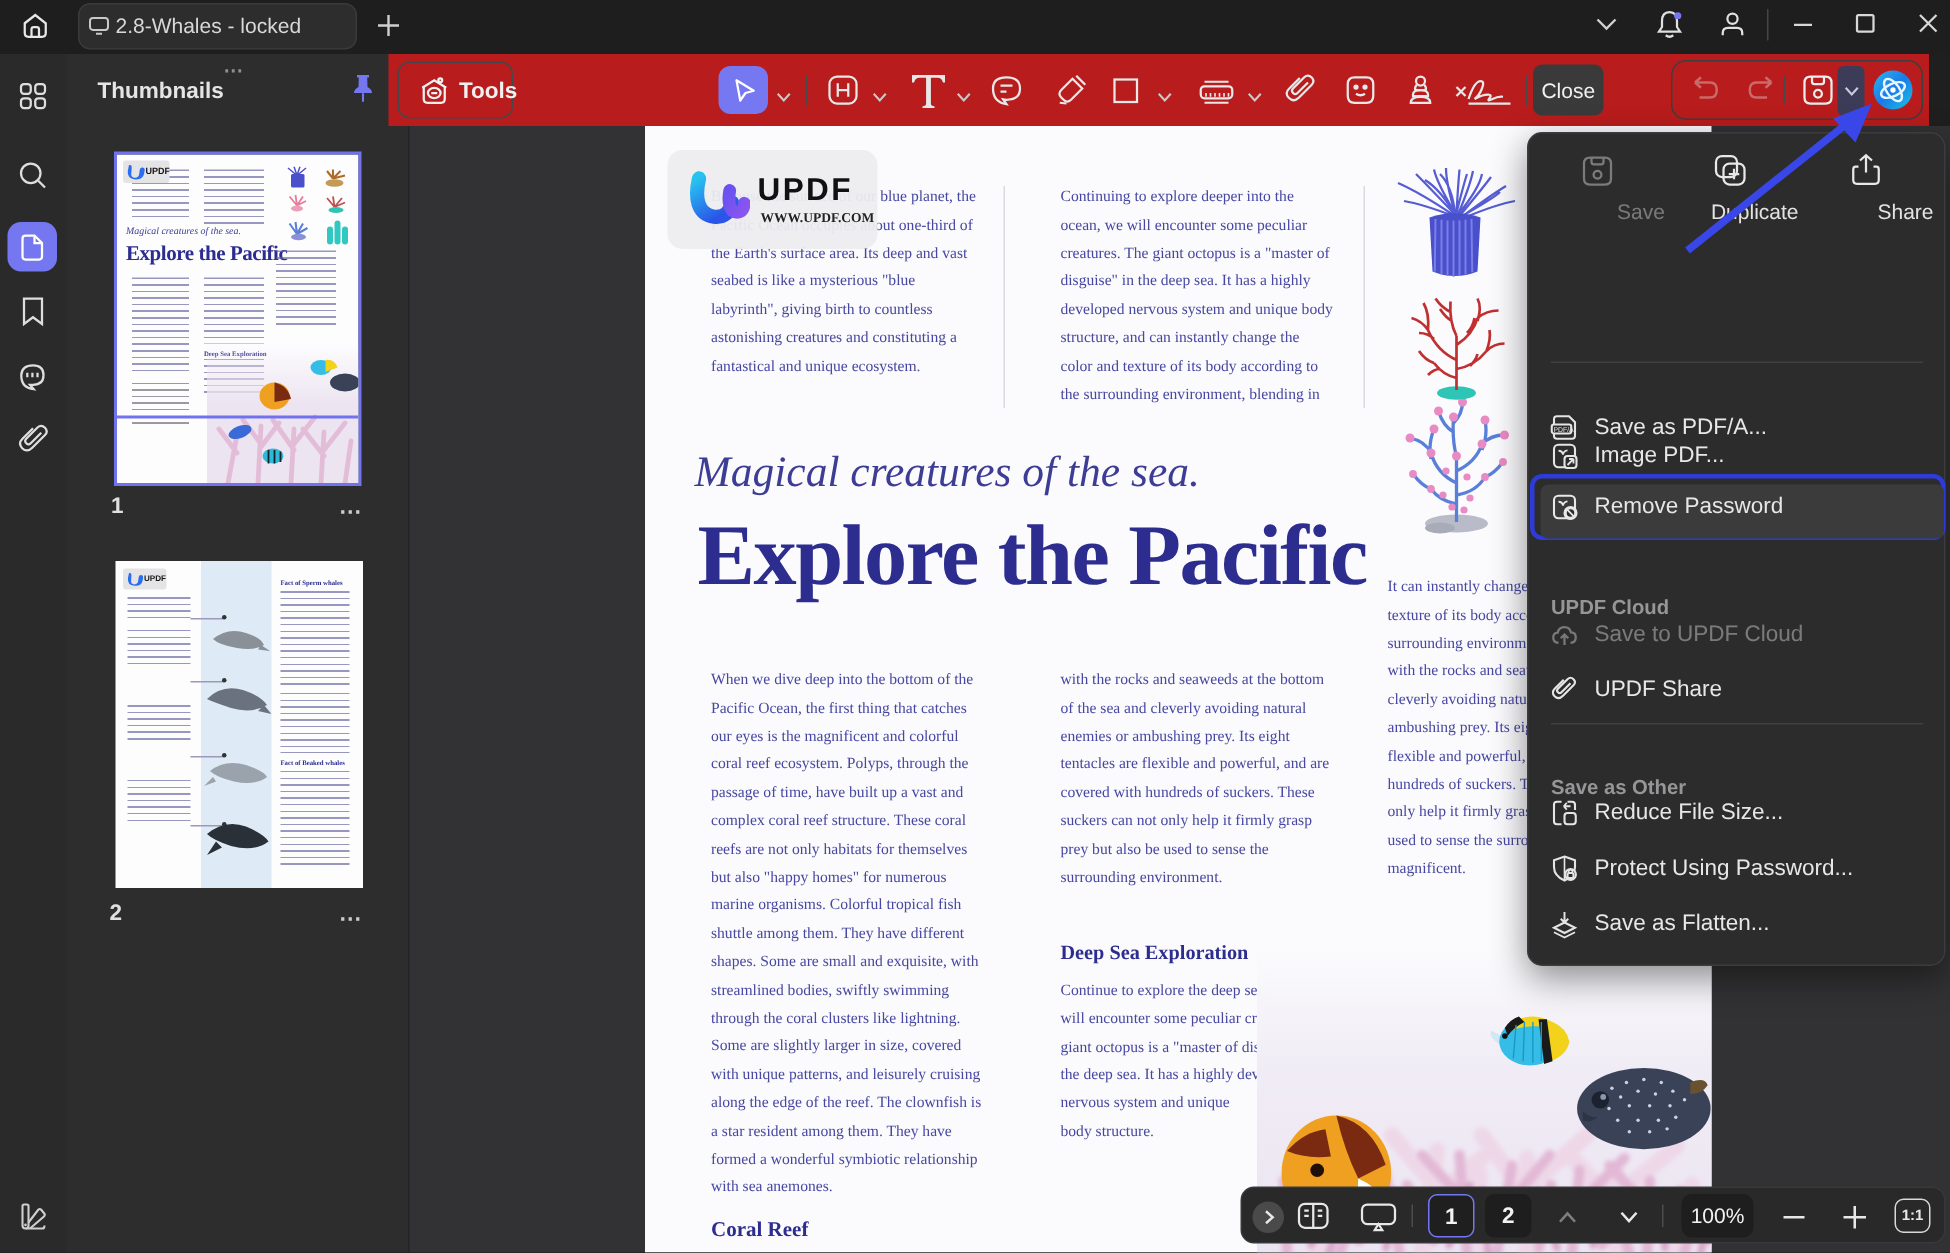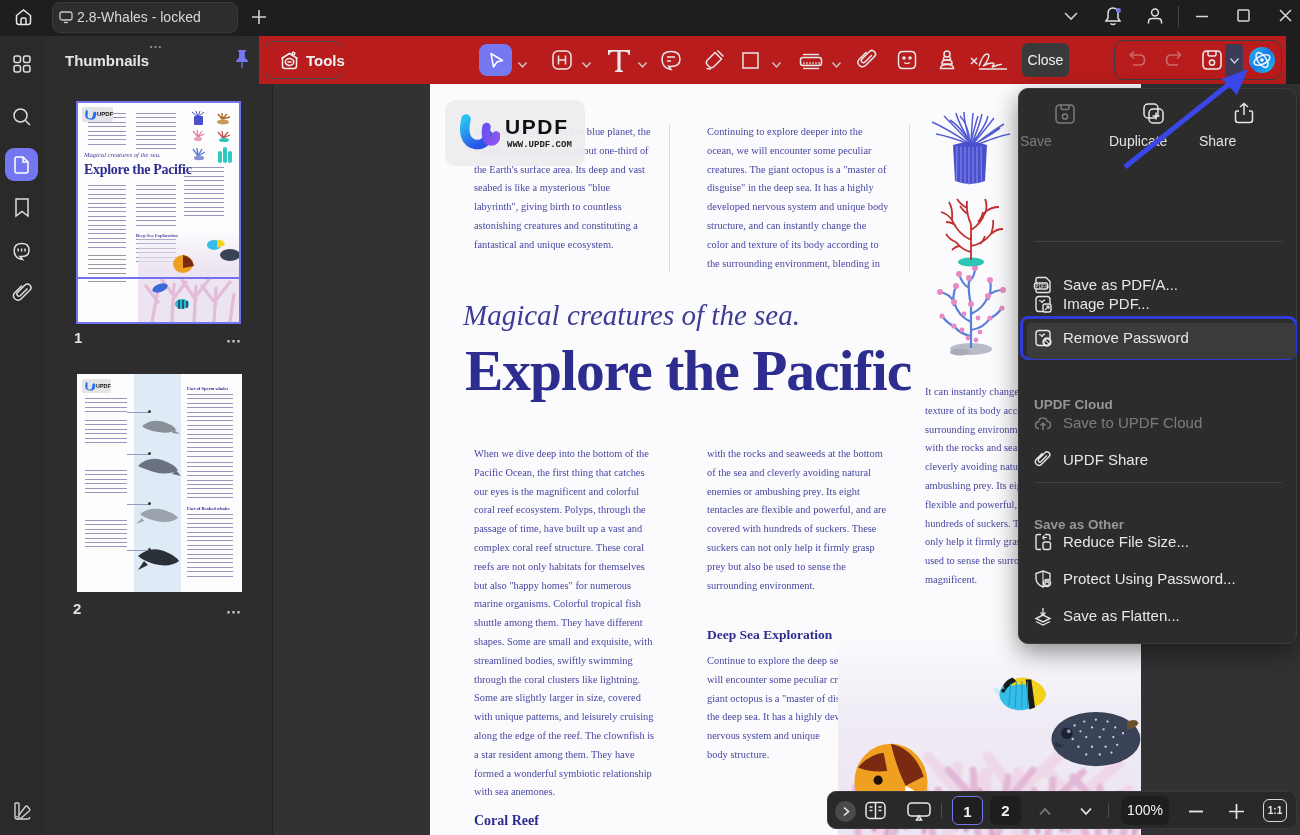--- a/index.html
+++ b/index.html
@@ -45,21 +45,21 @@
 #photo{position:absolute;left:408px;top:548px;width:303px;height:203px;overflow:hidden;background:linear-gradient(180deg,#fbfbfd 0%,#f0ecf5 40%,#ece4f1 100%);}
 
 #bottombar{left:827px;top:791px;width:470px;height:38px;background:#29292a;border-radius:9px;border:1px solid #38383a;}
 .bbox{position:absolute;top:4px;width:31px;height:29px;border-radius:6px;color:#f2f2f2;font-size:15px;font-weight:700;text-align:center;line-height:29px;}
 #pg1{left:124px;background:#1f1f20;border:1.5px solid #7476ef;}
 #pg2{left:162px;background:#1e1e1f;}
 #zoompill{position:absolute;left:293px;top:4px;width:48px;height:29px;background:#1e1e1f;border-radius:7px;color:#f2f2f2;font-size:14px;text-align:center;line-height:29px;}
 #fit11{position:absolute;left:435px;top:7px;width:24px;height:23px;border:1.5px solid #d9d9d9;border-radius:6px;color:#e8e8e8;font-size:10px;font-weight:700;text-align:center;line-height:21px;}
 
 #menu{left:1018px;top:88px;width:279px;height:556px;background:#2c2c2d;border:1px solid #3c3c3e;border-radius:10px;box-shadow:0 8px 24px rgba(0,0,0,.45);}
-.mtop{position:absolute;top:12px;width:90px;text-align:left;color:#e3e3e3;font-size:14px;}
+.mtop{position:absolute;top:12px;width:90px;text-align:right;color:#e3e3e3;font-size:14px;}
 .mrow{position:absolute;left:0;width:279px;height:36px;color:#e7e7e7;font-size:15px;}
 .mrow .lbl{position:absolute;left:44px;top:9px;}
 .mrow .sc{position:absolute;right:19px;top:11px;font-size:12.5px;color:#707072;}
 .micon{position:absolute;left:14px;top:8px;width:20px;height:20px;}
 .msep{position:absolute;left:15px;width:248px;height:1px;background:#414143;}
 .mlabel{position:absolute;left:15px;color:#969698;font-size:13.5px;font-weight:700;margin-top:20px;}
 .dim{opacity:.42;}
 #rpwrap{position:absolute;left:1px;top:227px;width:277px;height:44px;border:3px solid #2e3bd6;border-radius:8px;}
 #rpbg{position:absolute;left:4px;top:4px;width:269px;height:36px;background:#3b3b3c;border-radius:5px;}
 svg{display:block;}
@@ -377,21 +377,21 @@
             </linearGradient>
             <linearGradient id="wmg2" x1="0" y1="0" x2="1" y2="1">
               <stop offset="0" stop-color="#6a52f0"></stop>
               <stop offset="1" stop-color="#8a55f0"></stop>
             </linearGradient>
           </defs>
           <path d="M8 5 C5 18 7 29 18 30.5 C25 31.3 29 27 30 21" fill="none" stroke="url(#wmg)" stroke-width="9.5" stroke-linecap="round"></path>
           <path d="M28.5 13 C27 21 28.5 27.5 33.5 27.5 C36.5 27.5 38 25 38.2 21.5" fill="none" stroke="url(#wmg2)" stroke-width="8.5" stroke-linecap="round"></path>
         </svg>
       <div style="position:absolute;left:60px;top:15px;font-size:21px;font-weight:800;color:#111;letter-spacing:1.6px;font-family:'Liberation Sans',sans-serif">UPDF</div>
-      <div style="position:absolute;left:62px;top:40px;font-size:9px;font-weight:700;color:#222;font-family:Liberation Mono, monospace">WWW.UPDF.COM</div>
+      <div style="position:absolute;left:62px;top:40px;font-size:9px;font-weight:700;color:#222;font-family:Liberation Serif, serif">WWW.UPDF.COM</div>
     </div>
 
     <div id="h1a">Magical creatures of the sea.</div>
     <div id="h1b">Explore the Pacific</div>
 
     <svg style="position:absolute;left:498px;top:28px" width="84" height="75" viewBox="0 0 84 75" fill="none">
         <g stroke="#565cd4" stroke-width="1.5">
           <path d="M42 32 Q18 16 4 10 M42 31 Q24 12 16 4 M42 30 Q30 10 28 1 M42 30 Q36 10 36 0 M43 30 Q44 12 45 1 M44 31 Q52 12 54 2 M45 32 Q60 14 66 6 M46 33 Q66 18 76 12 M46 34 Q70 24 82 22 M41 32 Q20 24 8 22 M42 31 Q32 14 22 8 M44 31 Q58 14 60 4 M45 33 Q68 20 72 16 M42 30 Q40 12 32 4 M43 30 Q48 10 50 4"></path>
         </g>
         <path fill="#4a50cc" d="M25 33 Q42 27 59 33 L57 69 Q42 75 27 69 Z"></path>

